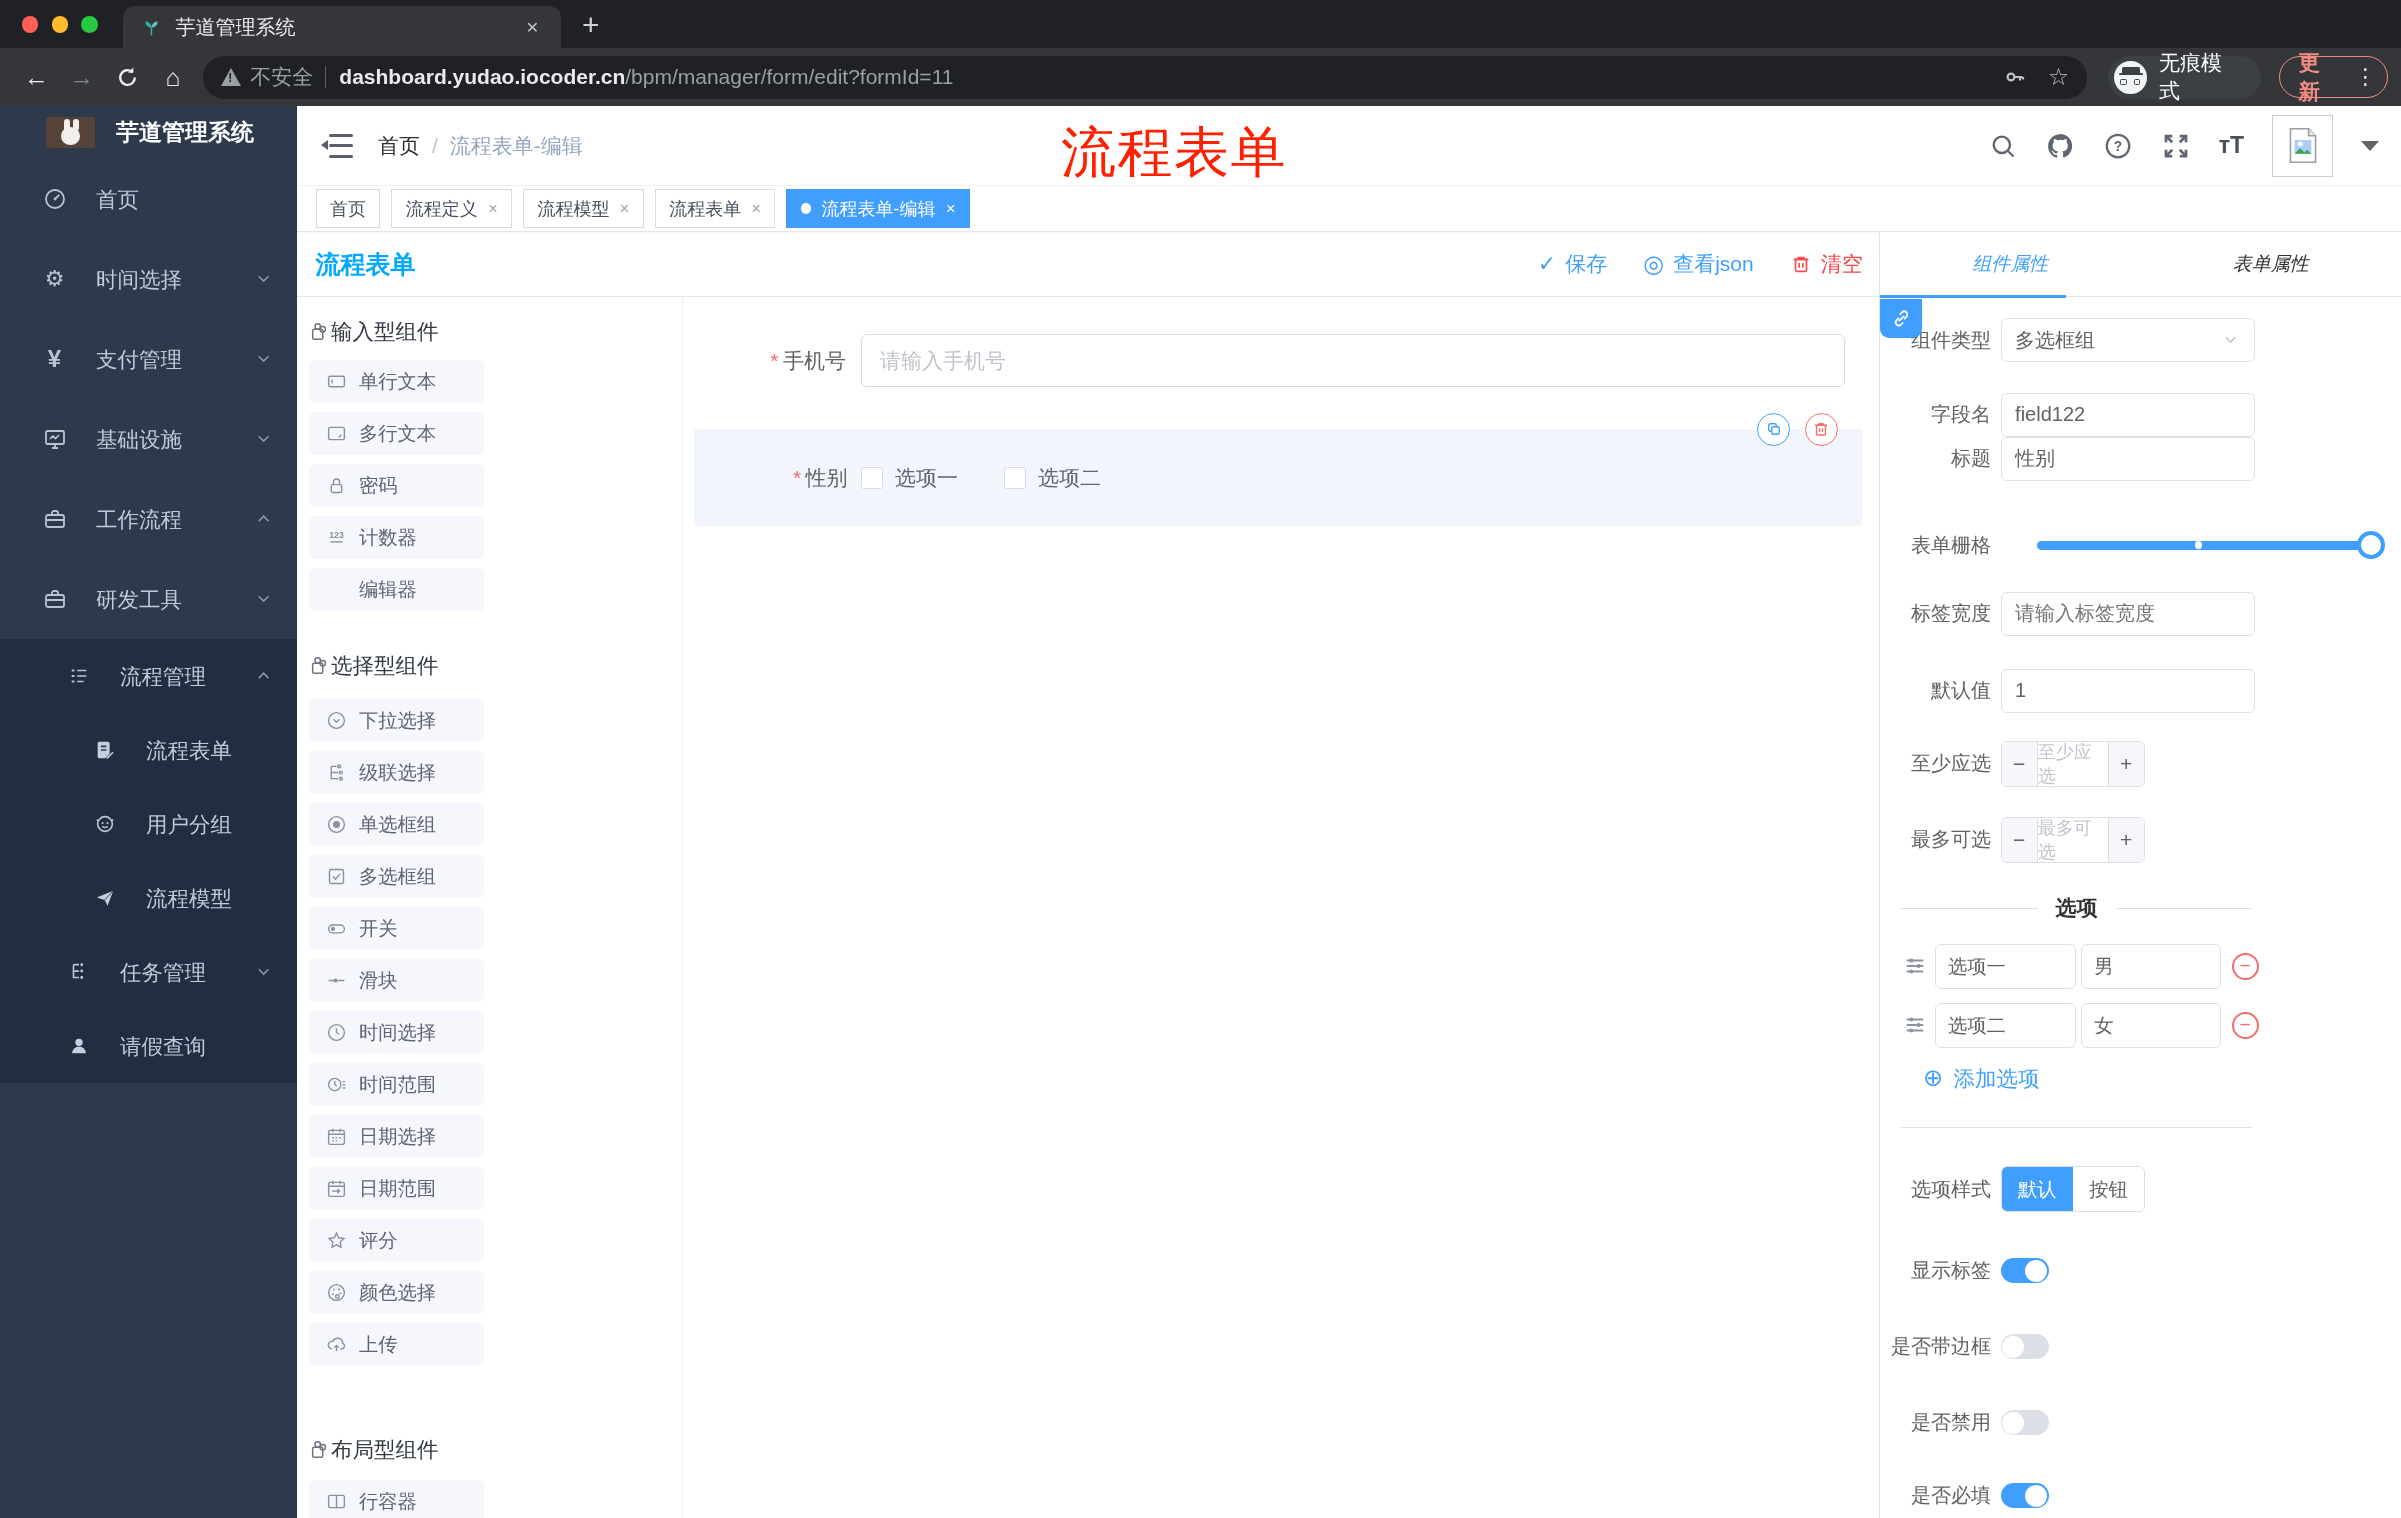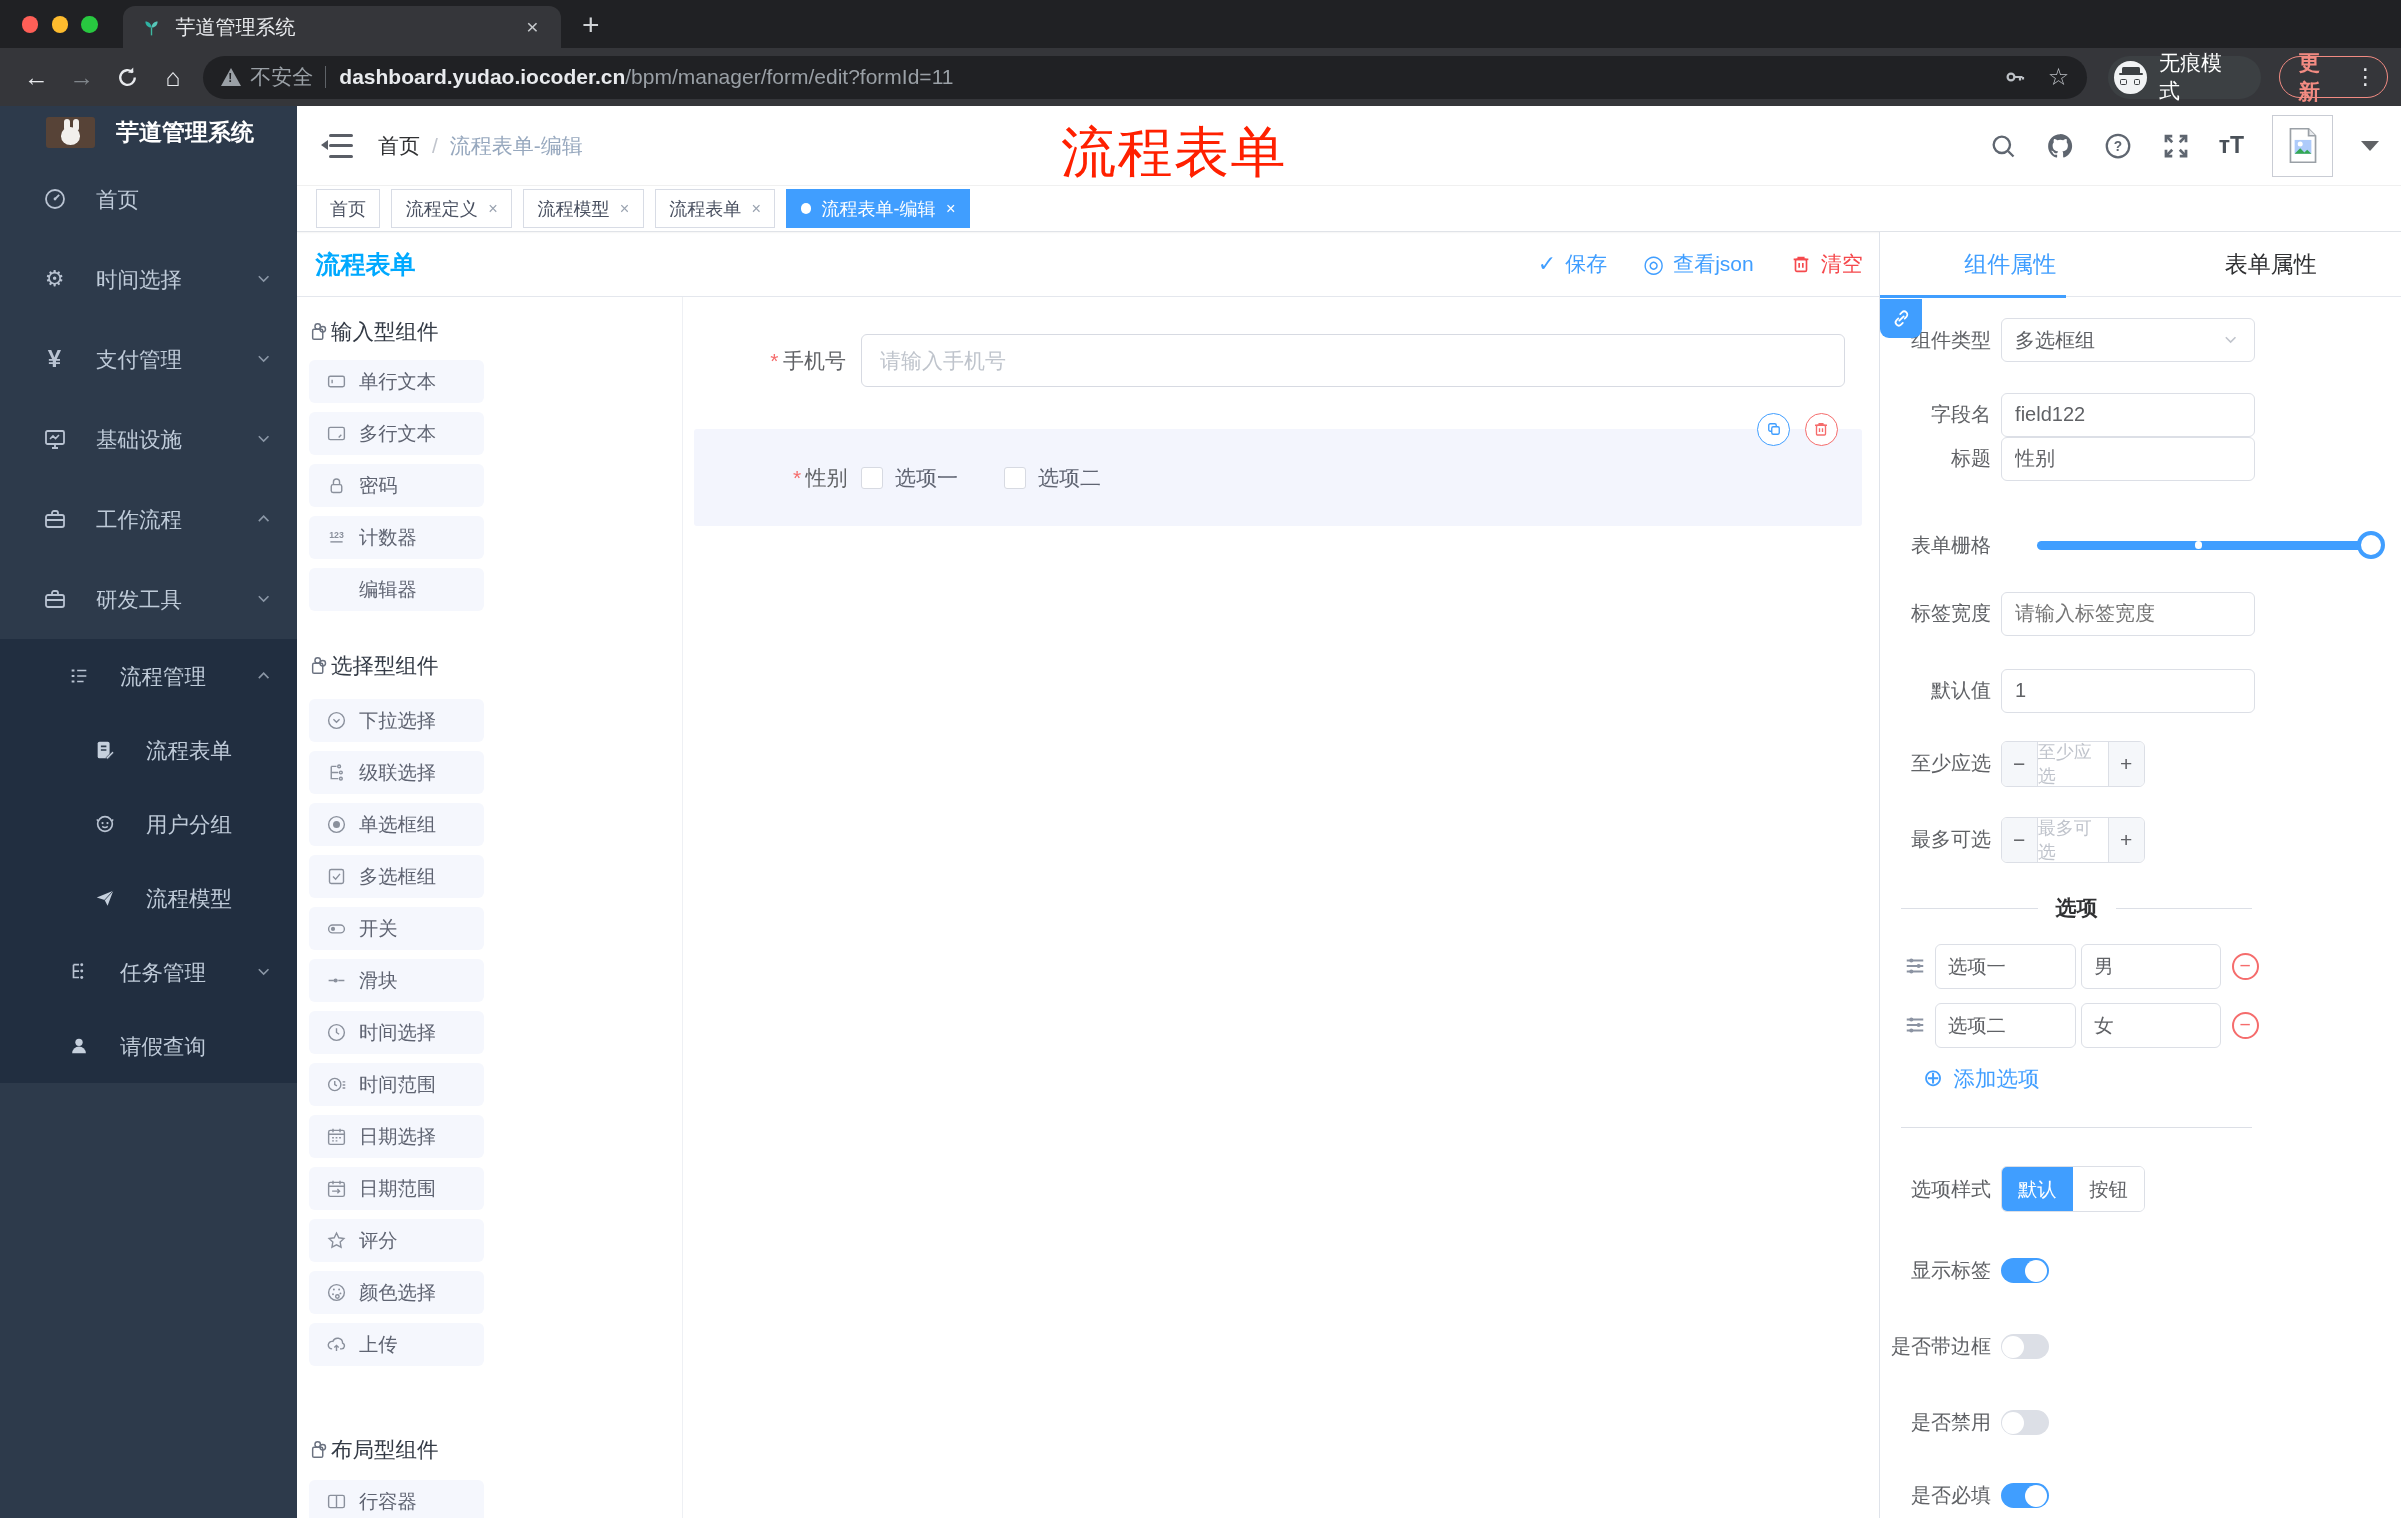--- a/index.html
+++ b/index.html
@@ -131,21 +131,21 @@
   .cbx-item + .cbx-item { margin-left:46px; }
   .cbx { width:22px; height:22px; border:1.5px solid #d7dae2; border-radius:3px; background:#fff; }
   .act-circle { position:absolute; top:-16.3px; width:33px; height:33px; border-radius:50%; background:#fff;
     display:flex; align-items:center; justify-content:center; }
   .act-copy { right:72px; border:1.5px solid #409eff; color:#409eff; }
   .act-del { right:24.5px; border:1.5px solid #f56c6c; color:#f56c6c; }
 
   
   .rpanel { width:522px; border-left:1.5px solid #dfe3ea; display:flex; flex-direction:column; flex-shrink:0; background:#fff; }
   .rtabs { height:65px; border-bottom:1.5px solid #e4e7ed; display:flex; position:relative; flex-shrink:0; }
-  .rtab { width:50%; display:flex; align-items:center; justify-content:center; font-size:23px; color:#303133; }
+  .rtab { width:50%; display:flex; align-items:center; justify-content:center; font-size:19px; color:#303133;font-style:italic; }
   .rtab.active { color:#409eff; }
   .rtab-line { position:absolute; left:0; bottom:-1.5px; width:186px; height:3px; background:#409eff; }
   .rbody { flex:1; position:relative; overflow:hidden; }
   .linktab { position:absolute; left:0; top:1.5px; width:42px; height:39px; background:#409eff; border-radius:0 0 9px 9px;
     display:flex; align-items:center; justify-content:center; color:#fff; }
   .prow { display:flex; align-items:center; }
   .plabel { width:111px; text-align:right; font-size:20px; color:#606266; flex-shrink:0; }
   .pctrl { margin-left:9.7px; }
   .pselect { width:254px; height:44px; border:1.5px solid #dcdfe6; border-radius:6px; display:flex; align-items:center;
     padding:0 13.4px; font-size:20px; color:#606266; position:relative; }

